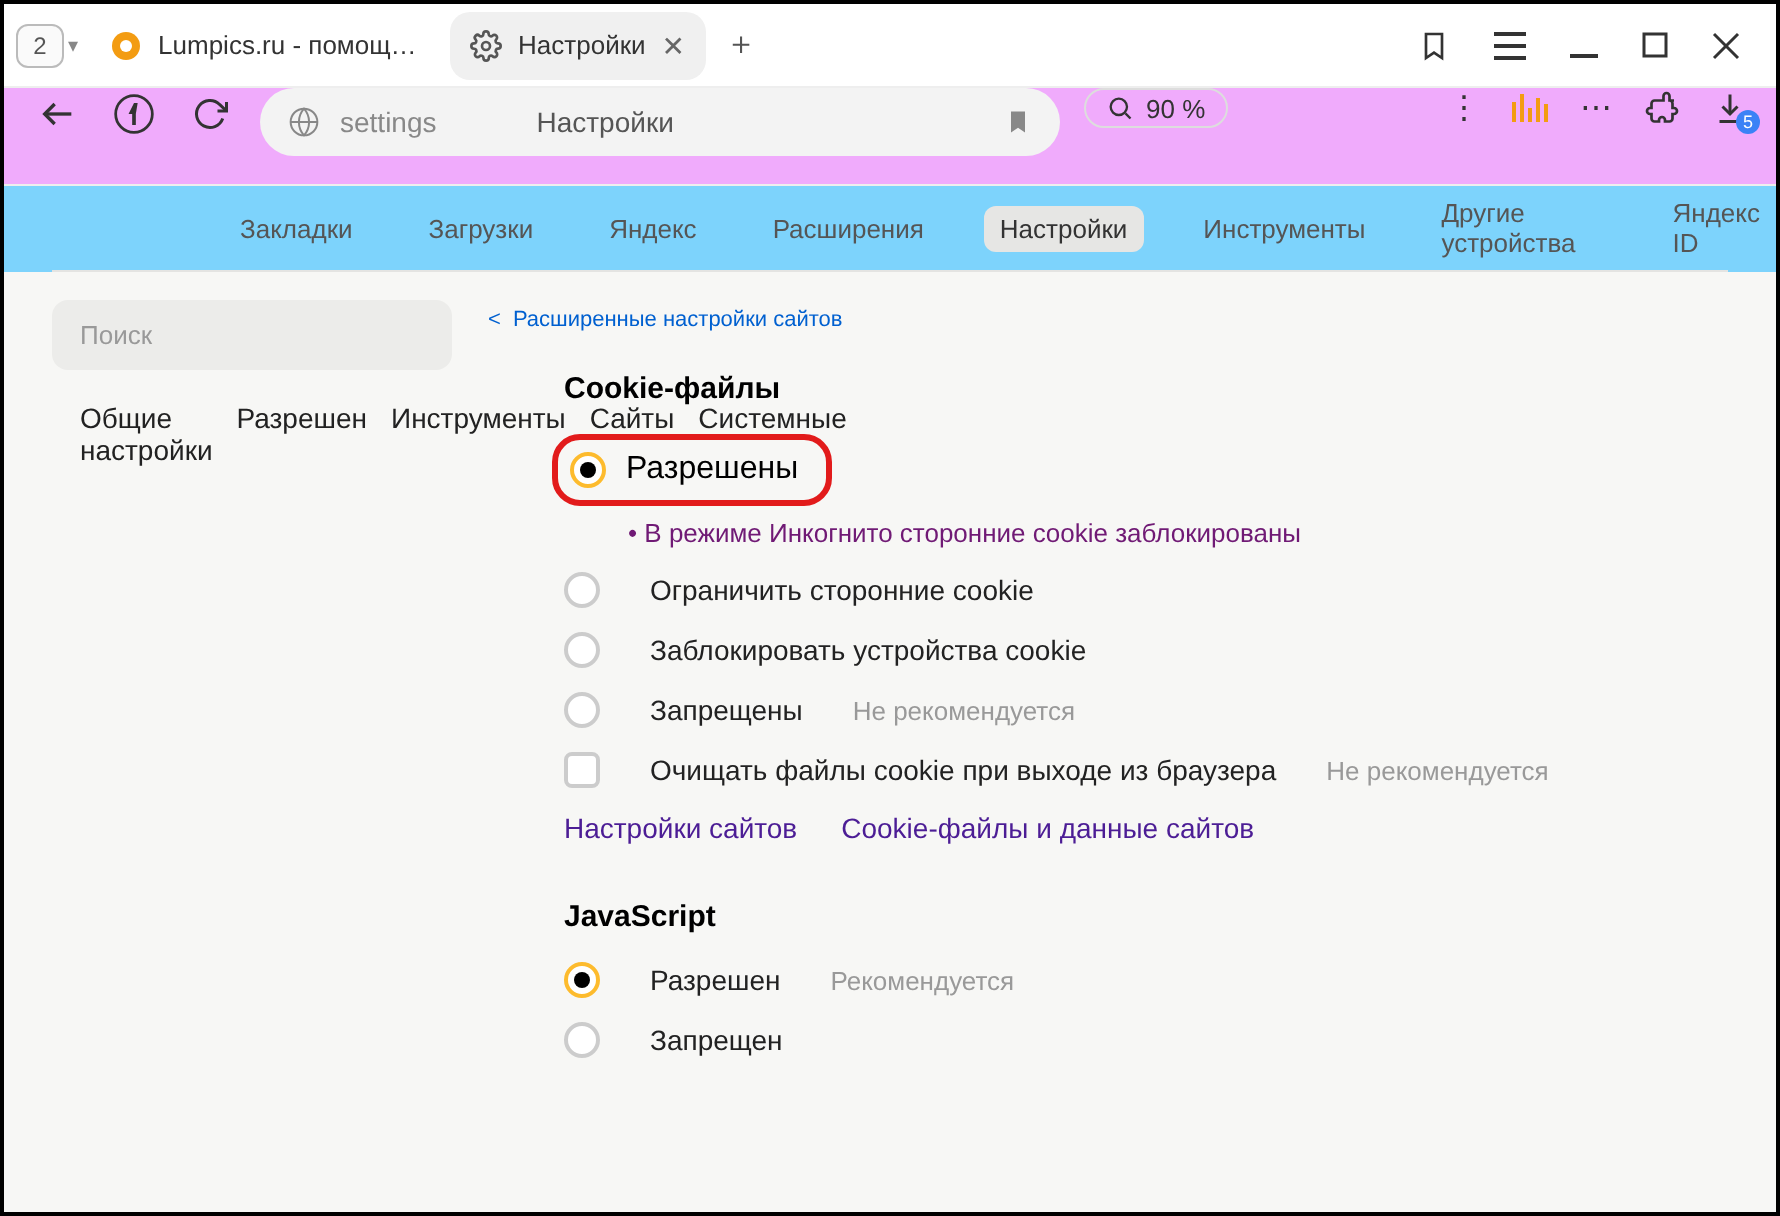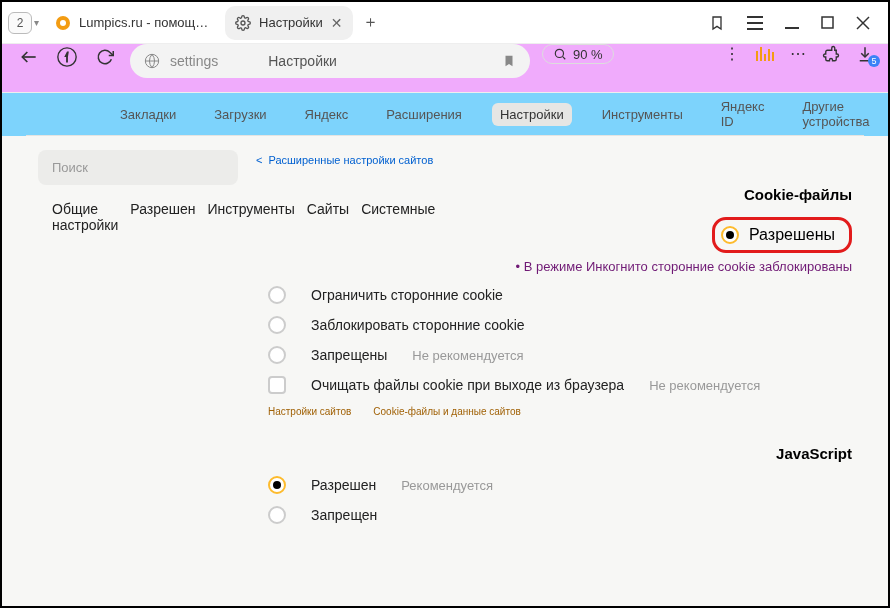--- a/index.html
+++ b/index.html
@@ -37,51 +37,51 @@
   .badge5::after { content: "5"; position: absolute; bottom: -4px; right: -6px; background: #3b82f6; color: #fff; font-size: 9px; width: 12px; height: 12px; border-radius: 50%; display: flex; align-items: center; justify-content: center; }
 
   
   .subnav-wrap { background: #7dd3fc; border-top: 1px solid #eee; }
   .subnav { height: 42px; display: flex; align-items: center; gap: 22px; padding: 0 0 0 110px; font-size: 13px; color: #555; }
   .subnav .item { padding: 4px 8px; border-radius: 6px; }
   .subnav .item.active { background: #e6e6e4; color: #333; }
   .divider { height: 1px; background: #e4e4e2; margin: 0 24px 0 24px; border: none; }
 
   
-  .content { flex: 1; display: flex; padding: 14px 24px 0 36px; gap: 18px; overflow: hidden; background: #f7f7f5; }
+  .content { flex: 1; display: flex; padding: 14px 24px 0 24px; gap: 18px; overflow: hidden; background: #f7f7f5; }
 
   .sidebar { width: 200px; flex-shrink: 0; }
   .search { background: #ececea; border-radius: 8px; padding: 10px 14px; font-size: 13px; color: #999; margin-bottom: 12px; }
   .side-items { display: flex; gap: 12px; padding: 4px 14px 0; }
   .side-items div { font-size: 14px; color: #222; }
 
   .main { flex: 1; overflow-y: auto; overflow-x: hidden; padding-right: 12px; padding-bottom: 20px; }
   .main::-webkit-scrollbar { width: 10px; }
   .main::-webkit-scrollbar-thumb { background: #cfcfcf; border-radius: 5px; }
   .main::-webkit-scrollbar-track { background: transparent; }
 
   .crumb { color: #0060d0; font-size: 11px; font-weight: 500; margin-bottom: 20px; padding-top: 4px; }
   .crumb .arr { margin-right: 6px; }
 
-  .section { margin-left: 12px; margin-bottom: 28px; text-align: right; }
+  .section { margin-left: 38px; margin-bottom: 28px; }
   .section h3 { font-size: 15px; font-weight: 700; color: #000; margin-bottom: 14px; }
 
   .opt-row { display: flex; align-items: center; gap: 25px; margin-bottom: 12px; font-size: 14px; color: #222; }
   .opt-row .hint { color: #999; font-size: 13px; }
   .sub-hint { font-size: 13px; color: #701a75; margin: -4px 0 12px 32px; }
 
   .radio { width: 18px; height: 18px; border: 2px solid #ccc; border-radius: 50%; flex-shrink: 0; position: relative; background: #fff; }
   .radio.checked { border-color: #fdbb2d; }
   .radio.checked::after { content: ""; position: absolute; left: 3px; top: 3px; width: 8px; height: 8px; background: #000; border-radius: 50%; }
   .checkbox { width: 18px; height: 18px; border: 2px solid #ccc; border-radius: 4px; flex-shrink: 0; background: #fff; }
 
   .highlight { border: 3px solid #e21b1b; border-radius: 14px; padding: 6px 14px 6px 6px; display: inline-flex; align-items: center; gap: 10px; margin-left: -6px; margin-bottom: 10px; }
 
   .links { display: flex; gap: 22px; margin-top: 6px; }
-  .links a { color: #a16207; font-size: 10px; text-decoration: none; }
+  .links a { color: #4c1d95; font-size: 14px; text-decoration: none; }
 
   svg { display: block; }
 </style>
 </head>
 <body>
 
 <div class="frame">
 
   <div class="titlebar">
     <div class="tab-count-wrap">
@@ -218,22 +218,22 @@
   </div>
 
   <div class="subnav-wrap">
     <div class="subnav">
       <span class="item">Закладки</span>
       <span class="item">Загрузки</span>
       <span class="item">Яндекс</span>
       <span class="item">Расширения</span>
       <span class="item active">Настройки</span>
       <span class="item">Инструменты</span>
+      <span class="item">Другие устройства</span>
       <span class="item">Яндекс ID</span>
-      <span class="item">Другие устройства</span>
     </div>
     <hr class="divider">
   </div>
 
   <div class="content">
 
     <div class="sidebar">
       <div class="search">Поиск</div>
       <div class="side-items">
         <div>Общие настройки</div>
@@ -257,21 +257,21 @@
           <span>Разрешены</span>
         </div>
         <div class="sub-hint">• В режиме Инкогнито сторонние cookie заблокированы</div>
 
         <div class="opt-row">
           <span class="radio"></span>
           <span>Ограничить сторонние cookie</span>
         </div>
         <div class="opt-row">
           <span class="radio"></span>
-          <span>Заблокировать сторонние cookie</span>
+          <span>Заблокировать устройства cookie</span>
         </div>
         <div class="opt-row">
           <span class="radio"></span>
           <span>Запрещены</span>
           <span class="hint">Не рекомендуется</span>
         </div>
         <div class="opt-row">
           <span class="checkbox"></span>
           <span>Очищать файлы cookie при выходе из браузера</span>
           <span class="hint">Не рекомендуется</span>

